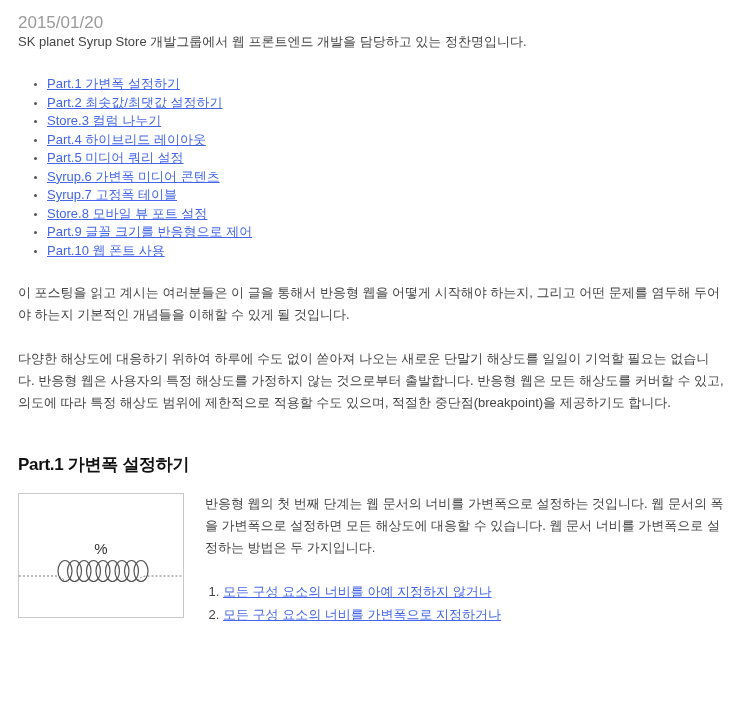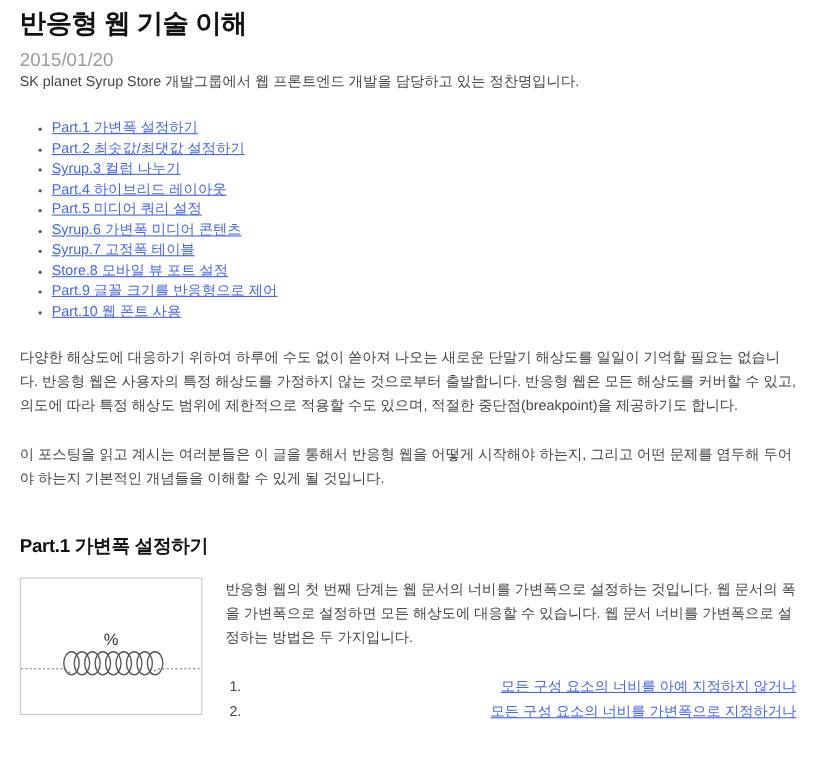--- a/index.html
+++ b/index.html
@@ -42,49 +42,48 @@
   .figure-box{
     flex:0 0 auto;width:166px;height:125px;
     border:1px solid var(--figure-border);background:#ffffff;
   }
   .figure-box svg{display:block;width:100%;height:100%;}
   .part1-text{flex:1 1 auto;margin-left:21px;}
   ol.options{
     margin-top:21px;padding-left:18px;
     list-style:decimal outside;
   }
-  ol.options li{line-height:23px;color:var(--text);text-align:right;}
+  ol.options li{line-height:23px;color:var(--text);}
 </style>
 </head>
 <body>
 
 <div class="page">
 
-  <h1 class="title">반응형 웹 기술 이해</h1>
 
   <p class="date">2015/01/20</p>
 
   <p class="intro"><span>SK planet Syrup Store 개발그룹에서 웹 프론트엔드 개발을 담당하고 있는 정찬명입니다.</span><br></p>
 
   <ul class="toc">
     <li><a class="link">Part.1 가변폭 설정하기</a></li>
     <li><a class="link">Part.2 최솟값/최댓값 설정하기</a></li>
-    <li><a class="link">Syrup.3 컬럼 나누기</a></li>
+    <li><a class="link">Store.3 컬럼 나누기</a></li>
     <li><a class="link">Part.4 하이브리드 레이아웃</a></li>
     <li><a class="link">Part.5 미디어 쿼리 설정</a></li>
     <li><a class="link">Syrup.6 가변폭 미디어 콘텐츠</a></li>
     <li><a class="link">Syrup.7 고정폭 테이블</a></li>
     <li><a class="link">Store.8 모바일 뷰 포트 설정</a></li>
     <li><a class="link">Part.9 글꼴 크기를 반응형으로 제어</a></li>
     <li><a class="link">Part.10 웹 폰트 사용</a></li>
   </ul>
 
+  <p class="body-para">이 포스팅을 읽고 계시는 여러분들은 이 글을 통해서 반응형 웹을 어떻게 시작해야 하는지, 그리고 어떤 문제를 염두해 두어야 하는지 기본적인 개념들을 이해할 수 있게 될 것입니다.</p>
+
   <p class="body-para">다양한 해상도에 대응하기 위하여 하루에 수도 없이 쏟아져 나오는 새로운 단말기 해상도를 일일이 기억할 필요는 없습니다. 반응형 웹은 사용자의 특정 해상도를 가정하지 않는 것으로부터 출발합니다. 반응형 웹은 모든 해상도를 커버할 수 있고, 의도에 따라 특정 해상도 범위에 제한적으로 적용할 수도 있으며, 적절한 중단점(breakpoint)을 제공하기도 합니다.</p>
-
-  <p class="body-para">이 포스팅을 읽고 계시는 여러분들은 이 글을 통해서 반응형 웹을 어떻게 시작해야 하는지, 그리고 어떤 문제를 염두해 두어야 하는지 기본적인 개념들을 이해할 수 있게 될 것입니다.</p>
 
   <h2 class="part-heading">Part.1 가변폭 설정하기</h2>
 
   <div class="part1-row">
 
     <div class="figure-box">
       <svg viewBox="0 0 164 123" aria-hidden="true">
         <text x="82" y="60" text-anchor="middle" font-size="15" fill="#333333" font-family="Liberation Sans, DejaVu Sans, sans-serif">%</text>
 
         <path d="M0 82 H36 q6 0 10 5" fill="none" stroke="#777777" stroke-width="1" stroke-dasharray="2 2"></path>

